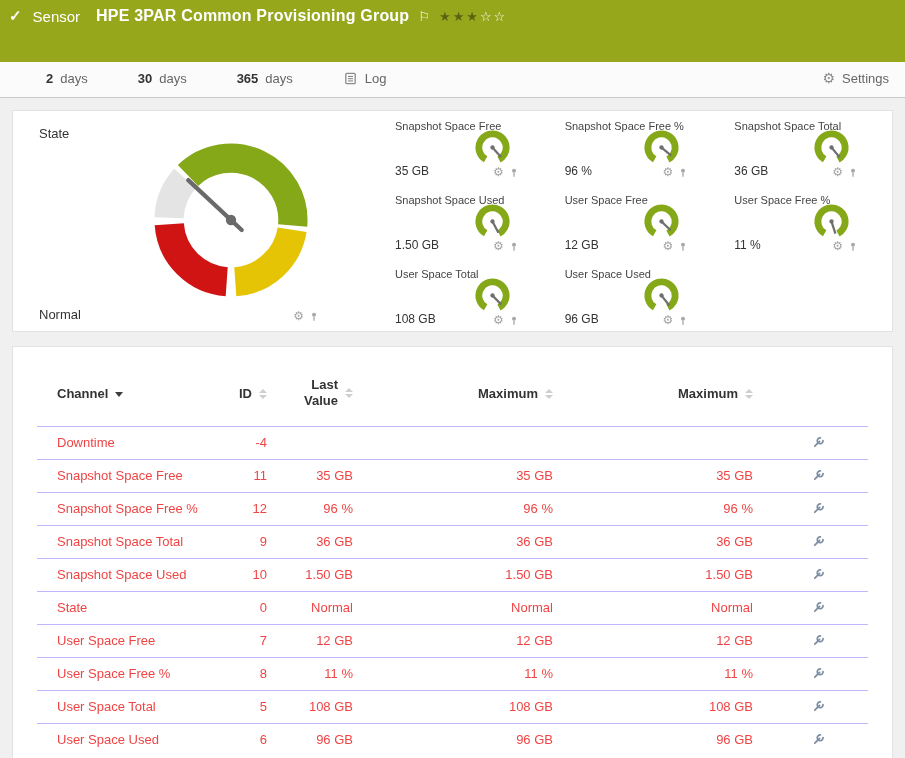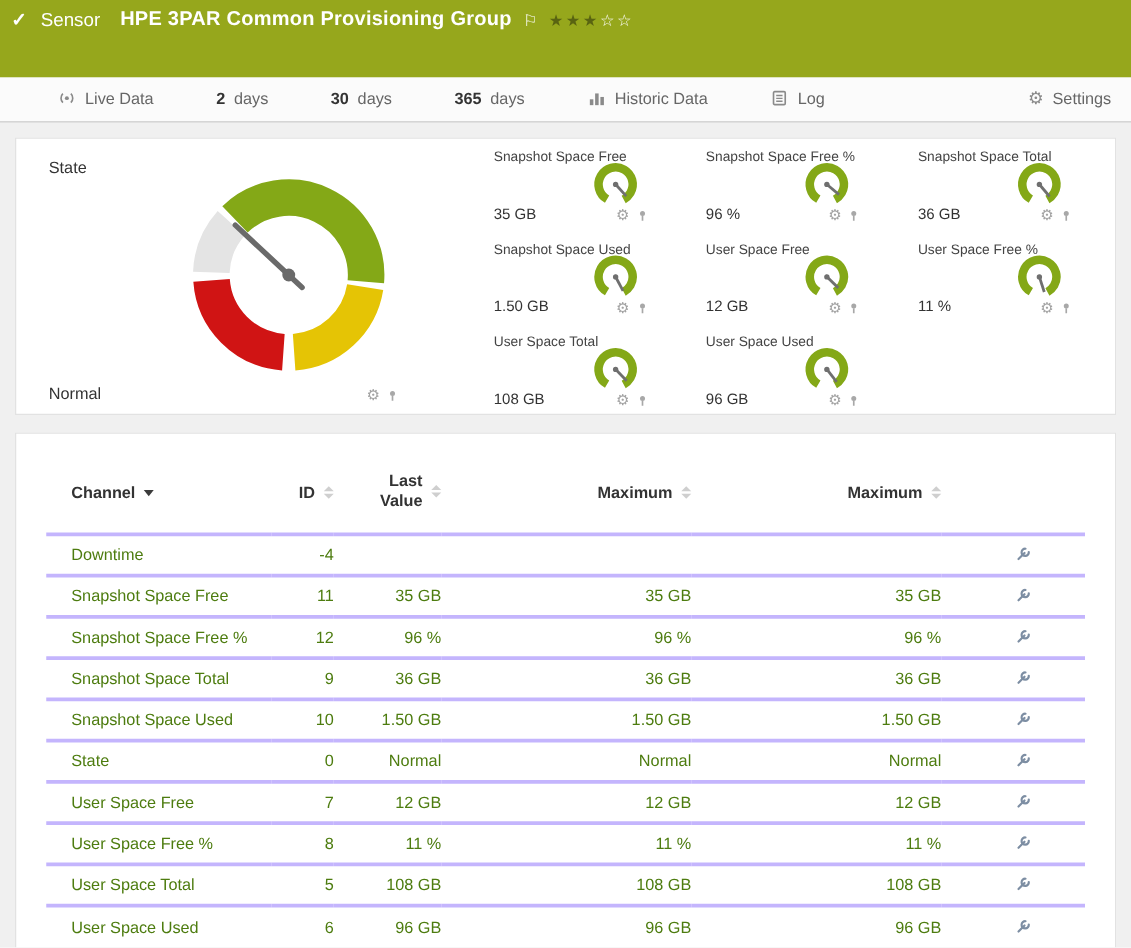--- a/index.html
+++ b/index.html
@@ -63,21 +63,21 @@
   .mini-needle { stroke: #6f6f6f; stroke-width: 2.3; transform-origin: 20px 20px; }
   .mini-gauge .hub { fill: #6f6f6f; }
   .mini-footer { position: absolute; left: 16px; right: 30px; bottom: 7px; display: flex; justify-content: space-between; align-items: flex-end; }
   .mini-value { font-size: 12px; color: #333; }
 
   
   .table-panel { padding: 6px 24px 20px 24px; min-height: 430px; }
   table.channel-table { width: 100%; border-collapse: collapse; table-layout: fixed; }
   th { font-size: 13px; color: #333; font-weight: bold; padding: 24px 0 16px 0; vertical-align: middle; text-align: right; }
   th.col-channel { text-align: left; padding-left: 20px; }
-  td { font-size: 13px; color: #4d7c0f; height: 33px; border-top: 3px solid #c4b5fd; text-align: right; vertical-align: middle; }
+  td { font-size: 13px; color: #ef4444; height: 33px; border-top: 1px solid #c4b5fd; text-align: right; vertical-align: middle; }
   td.cell-channel { text-align: left; padding-left: 20px; }
   td.actions, th.actions { text-align: right; padding-right: 40px; }
   .hlabel-wrap { display: inline-block; max-width: 48px; line-height: 1.25; vertical-align: middle; }
   .caret { display: inline-block; width: 0; height: 0; border-left: 4px solid transparent; border-right: 4px solid transparent; border-top: 5px solid #3c3c3c; margin-left: 7px; vertical-align: middle; }
   .sorticon { display: inline-block; vertical-align: middle; margin-left: 7px; }
   .sorticon i { display: block; width: 0; height: 0; border-left: 4px solid transparent; border-right: 4px solid transparent; }
   .sorticon .up { border-bottom: 4px solid #cfcfcf; margin-bottom: 2px; }
   .sorticon .dn { border-top: 4px solid #cfcfcf; }
   .rowbtn { background: none; border: none; cursor: pointer; padding: 2px; }
   .wrench { width: 14px; height: 14px; display: block; }
@@ -92,46 +92,30 @@
       <span class="check">✓</span>
       <span class="kind">Sensor</span>
       <h1 class="title">HPE 3PAR Common Provisioning Group</h1>
       <span class="flag">⚐</span>
       <span class="stars"><span class="star filled">★</span><span class="star filled">★</span><span class="star filled">★</span><span class="star">☆</span><span class="star">☆</span></span>
     </div>
   </header>
 
   <nav class="tabbar">
     <a class="tab">
-      <svg class="ticon" viewBox="0 0 16 16">
-          <circle cx="8" cy="8" r="1.7" fill="currentColor"></circle>
-          <path d="M4.6 4.2a5.3 5.3 0 0 0 0 7.6" fill="none" stroke="currentColor" stroke-width="1.4"></path>
-          <path d="M11.4 4.2a5.3 5.3 0 0 1 0 7.6" fill="none" stroke="currentColor" stroke-width="1.4"></path>
-        </svg>
-      <span>Live Data</span>
-    </a>
-    <a class="tab">
       <span class="num">2</span>
       <span>days</span>
     </a>
     <a class="tab">
       <span class="num">30</span>
       <span>days</span>
     </a>
     <a class="tab">
       <span class="num">365</span>
       <span>days</span>
-    </a>
-    <a class="tab">
-      <svg class="ticon" viewBox="0 0 16 16">
-          <rect x="2" y="9" width="3" height="5" fill="currentColor"></rect>
-          <rect x="6.5" y="4" width="3" height="10" fill="currentColor"></rect>
-          <rect x="11" y="7" width="3" height="7" fill="currentColor"></rect>
-        </svg>
-      <span>Historic Data</span>
     </a>
     <a class="tab">
       <svg class="ticon" viewBox="0 0 16 16">
           <rect x="3" y="2.5" width="10" height="11" rx="1" fill="none" stroke="currentColor" stroke-width="1.4"></rect>
           <line x1="5.3" y1="5.8" x2="10.7" y2="5.8" stroke="currentColor" stroke-width="1.2"></line>
           <line x1="5.3" y1="8.2" x2="10.7" y2="8.2" stroke="currentColor" stroke-width="1.2"></line>
           <line x1="5.3" y1="10.6" x2="10.7" y2="10.6" stroke="currentColor" stroke-width="1.2"></line>
         </svg>
       <span>Log</span>
     </a>

